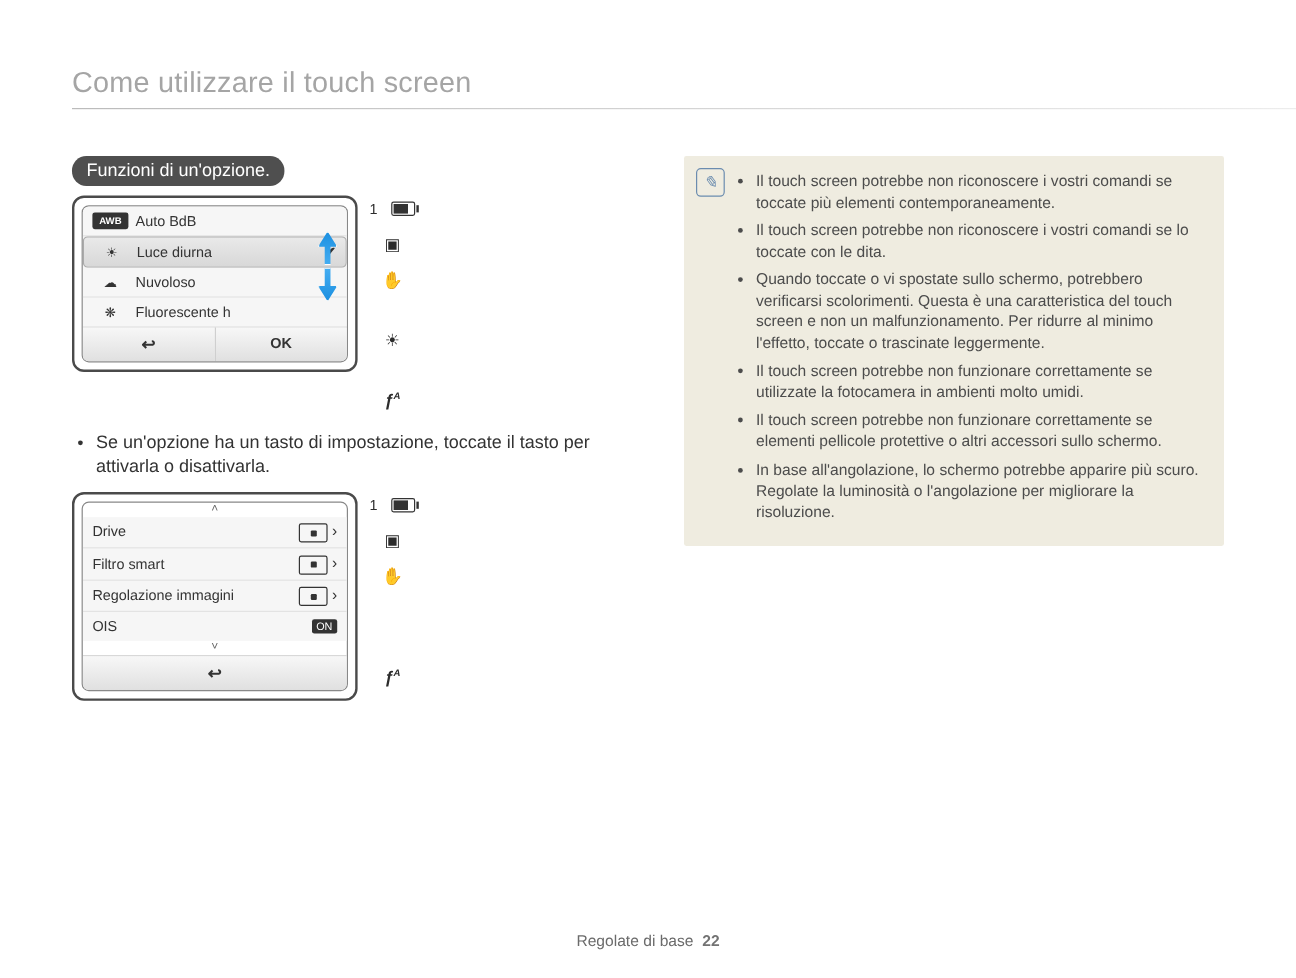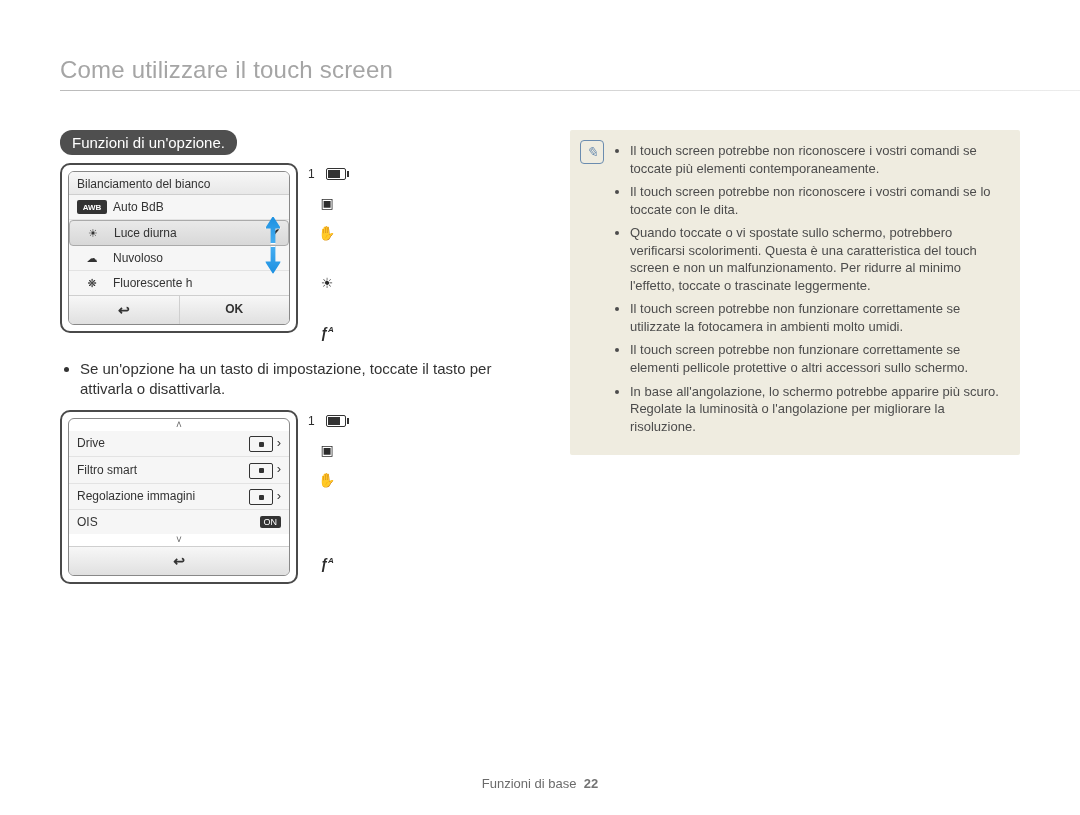--- a/index.html
+++ b/index.html
@@ -283,23 +283,20 @@
 
     <div class="col-left">
 
       <div class="pill">Funzioni di un'opzione.</div>
 
 
       
       <div class="lcd-wrap">
         <div class="lcd">
           <div class="lcd-inner">
-            <div class="lcd-title">
-              <span>Bilanciamento del bianco</span>
-            </div>
             <div class="lcd-list" style="position:relative">
               <div class="lcd-row">
                 <span class="row-icon box">AWB</span>
                 <span>Auto BdB</span>
               </div>
               <div class="lcd-row selected">
                 <span class="row-icon">☀</span>
                 <span>Luce diurna</span>
                 <span class="check">✔</span>
               </div>
@@ -386,16 +383,16 @@
           <li>Quando toccate o vi spostate sullo schermo, potrebbero verificarsi scolorimenti. Questa è una caratteristica del touch screen e non un malfunzionamento. Per ridurre al minimo l'effetto, toccate o trascinate leggermente.</li>
           <li>Il touch screen potrebbe non funzionare correttamente se utilizzate la fotocamera in ambienti molto umidi.</li>
           <li>Il touch screen potrebbe non funzionare correttamente se elementi pellicole protettive o altri accessori sullo schermo.</li>
           <li>In base all'angolazione, lo schermo potrebbe apparire più scuro. Regolate la luminosità o l'angolazione per migliorare la risoluzione.</li>
         </ul>
       </div>
     </div>
   </div>
 
   <div class="footer">
-    <span>Funzioni di base</span>
+    <span>Regolate di base</span>
     &nbsp;<span class="pg">22</span>
   </div>
 </div>
 
 </body></html>

